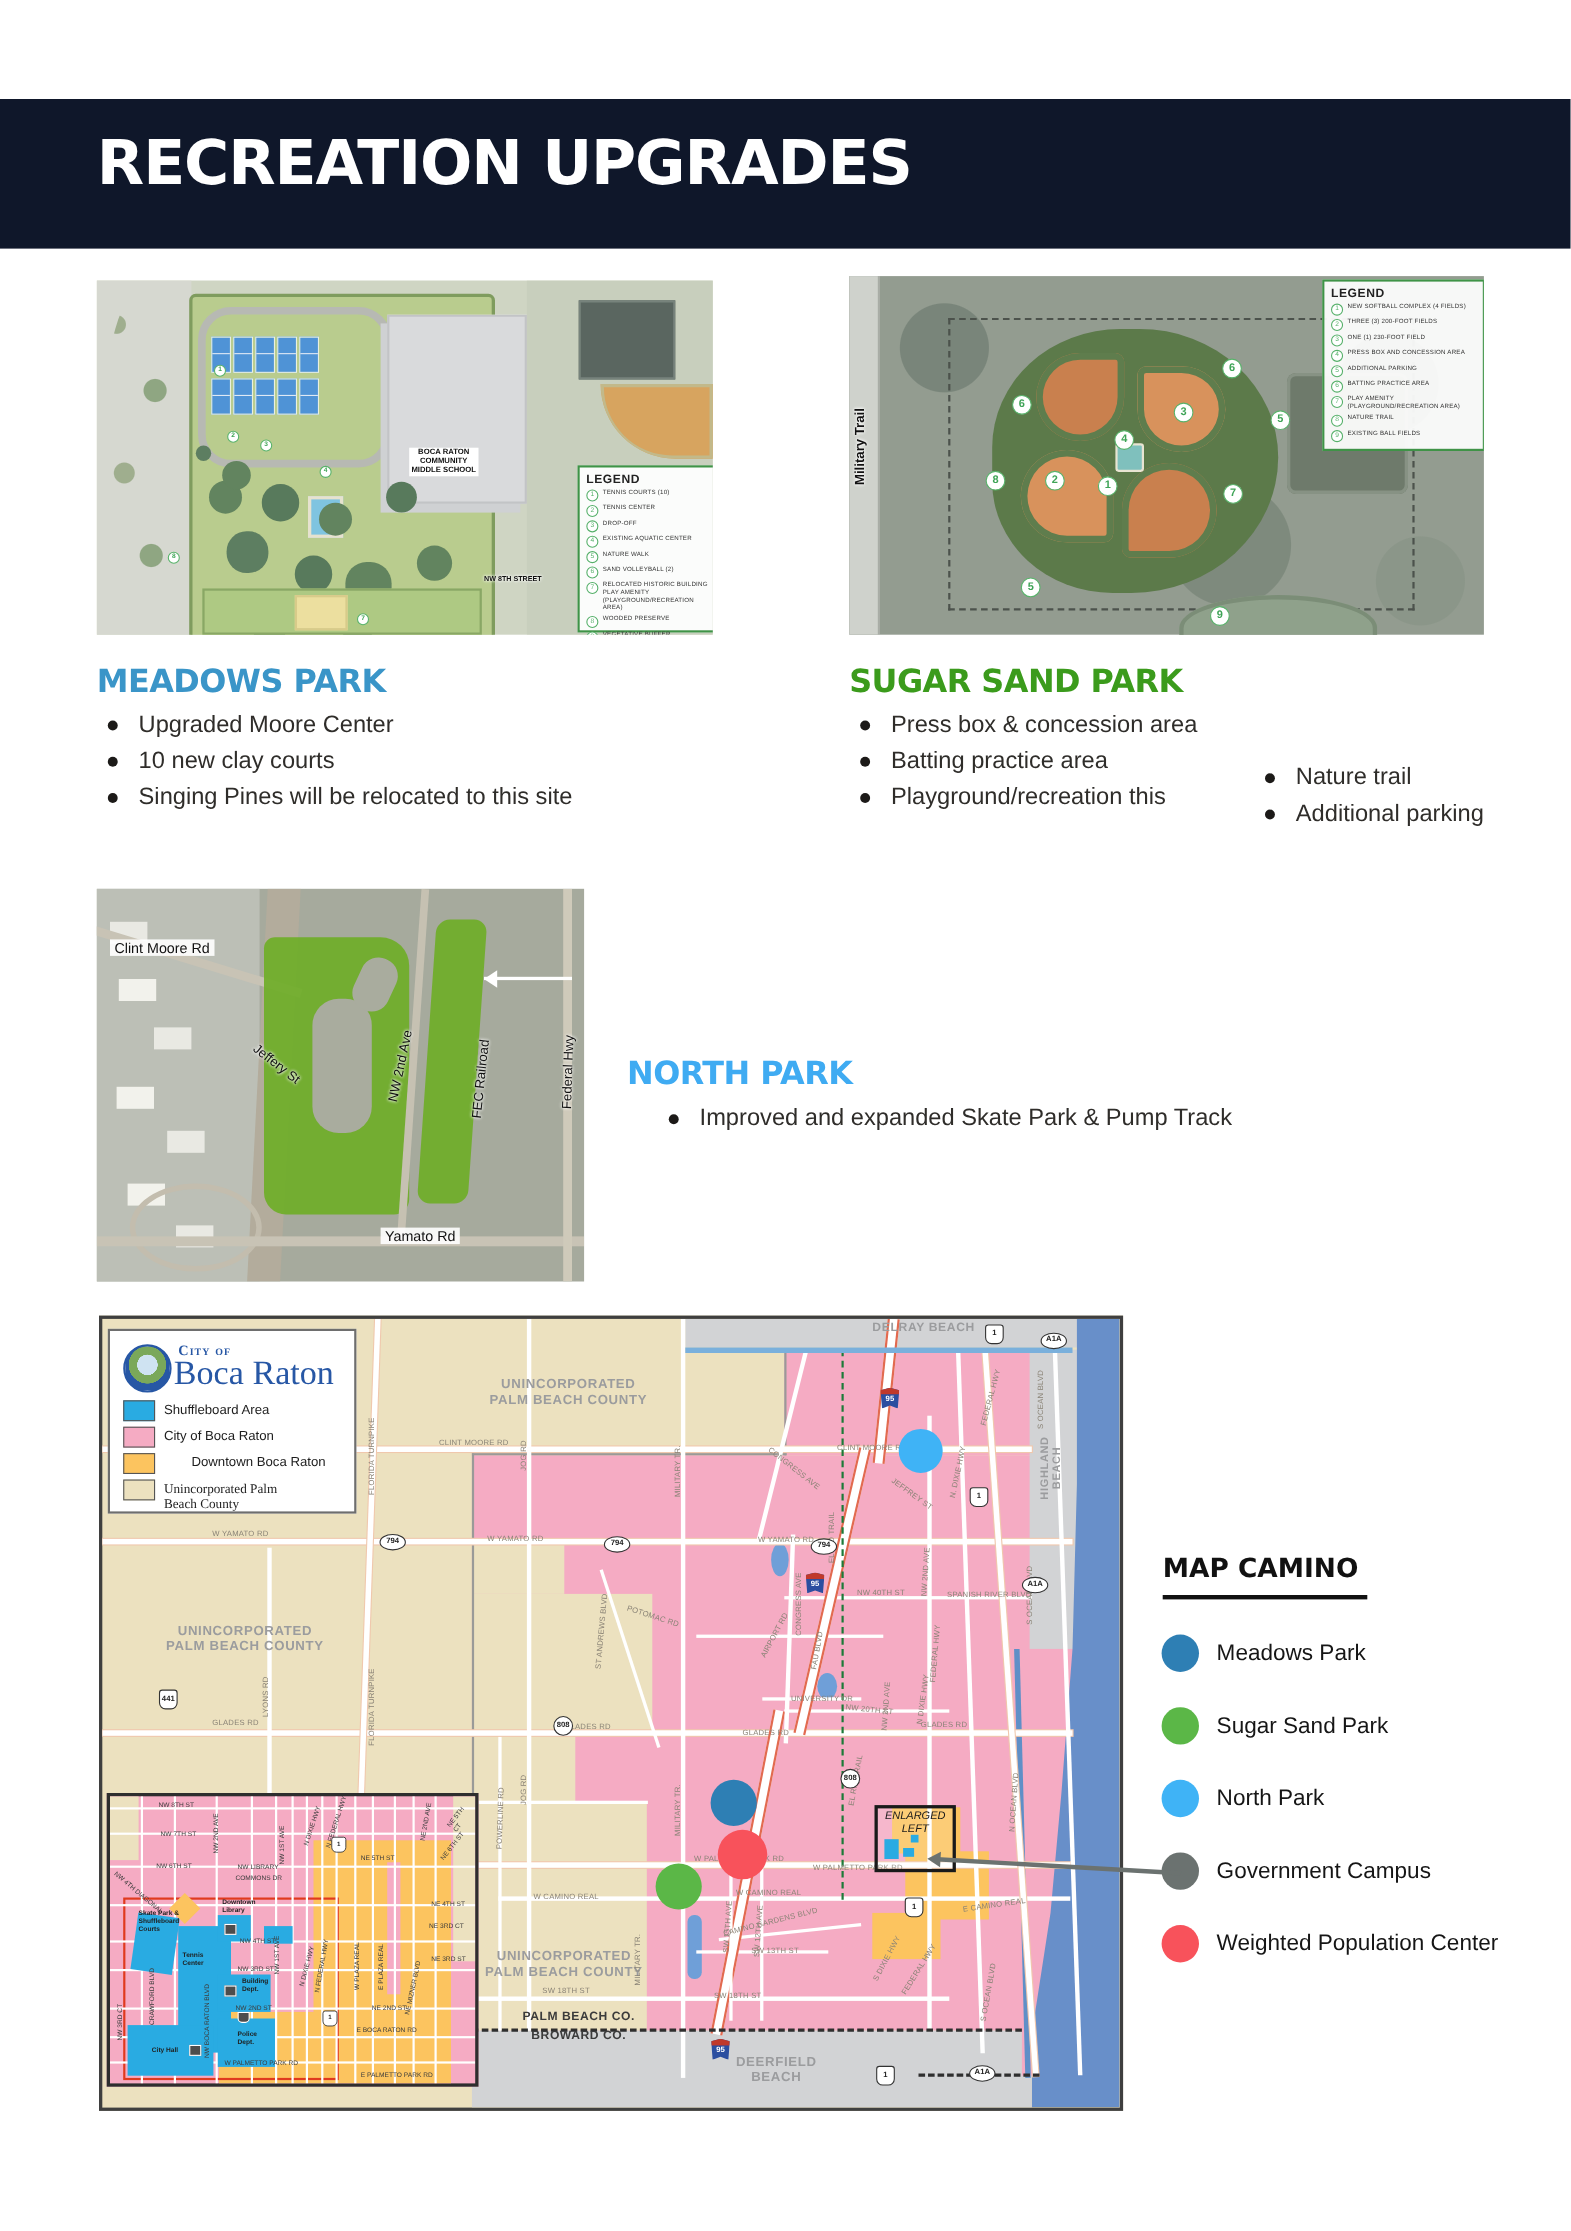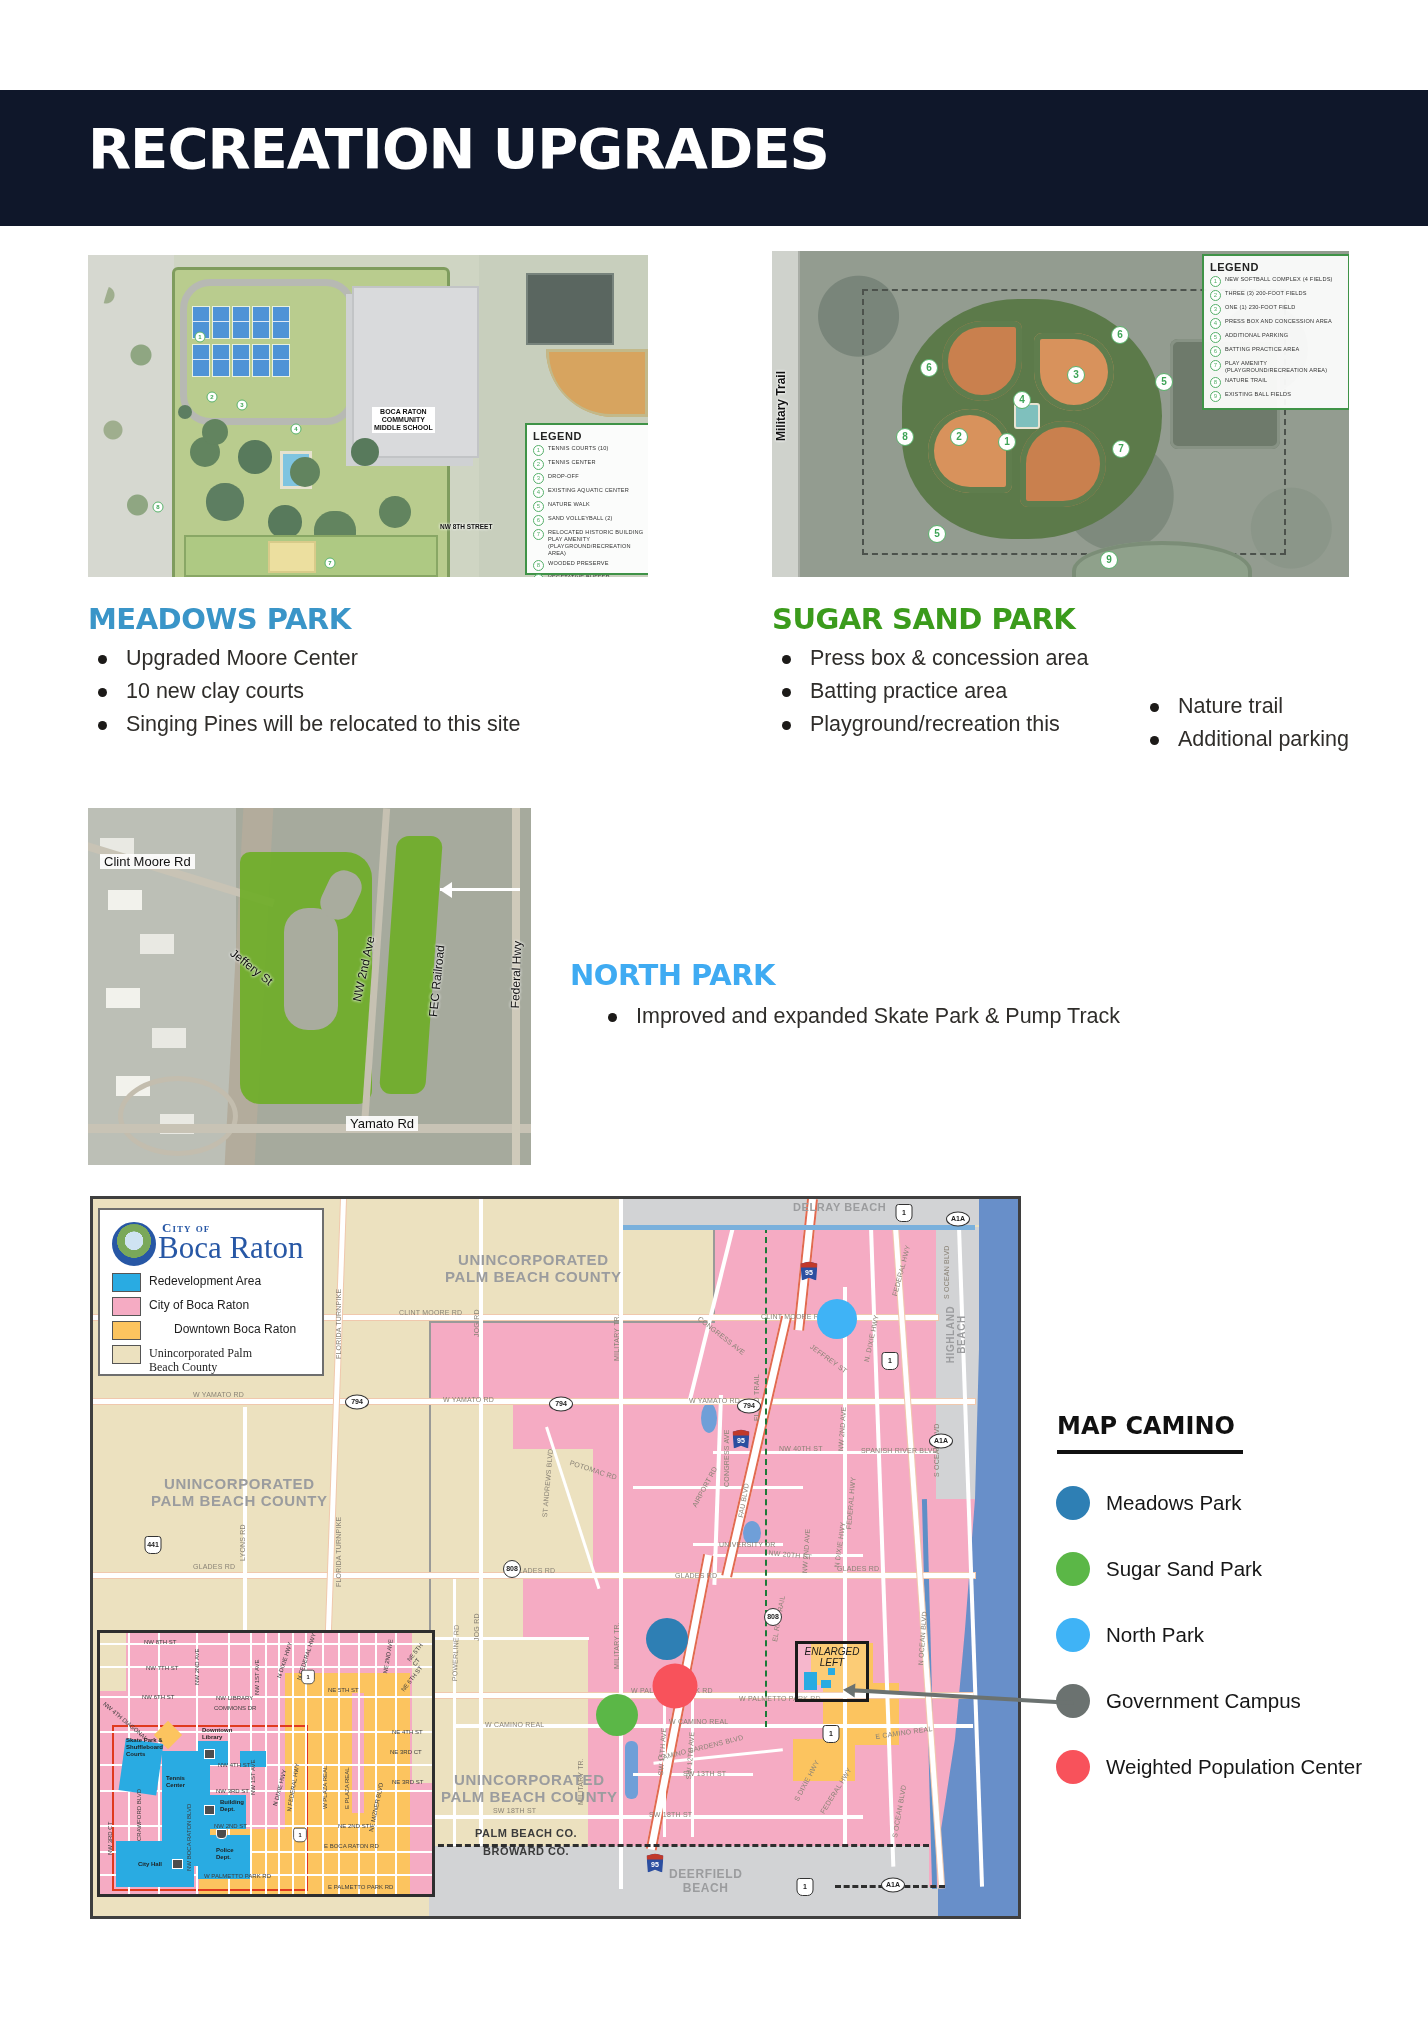--- a/index.html
+++ b/index.html
@@ -35,21 +35,21 @@
   .alabel{position:absolute;font-size:12px;color:#111;white-space:nowrap;
       text-shadow:0 0 3px #fff,0 0 3px #fff;}
   .alabel.chip{background:rgba(255,255,255,.9);padding:0 4px;text-shadow:none;}
   .court{position:absolute;width:16px;height:31px;background:#4f93d6;border:1px solid #e8f0e0;}
   .court:after{content:"";position:absolute;left:0;right:0;top:14px;border-top:1px solid #dfe9f5;}
 
   
   .bigmap{position:absolute;left:90px;top:1196px;width:925px;height:717px;background:#ece1bf;
           border:3px solid #3f3f3f;overflow:hidden;}
   .mlabel{position:absolute;font-size:7px;color:#8a8376;white-space:pre-line;transform-origin:0 0;letter-spacing:.2px;}
-  .mlabel.big{font-size:15px;font-weight:bold;color:#9b9c9e;letter-spacing:.6px;text-align:center;}
+  .mlabel.big{font-size:12px;font-weight:bold;color:#9b9c9e;letter-spacing:.6px;text-align:center;}
   .mlabel.dark{font-size:11px;font-weight:bold;color:#3b3b3b;letter-spacing:.5px;}
   .shield{position:absolute;transform:translate(-50%,-50%);background:#fff;border:1px solid #333;
       color:#222;font-size:7px;font-weight:bold;text-align:center;z-index:30;}
   .shield.oval{width:22px;height:13px;border-radius:50%;line-height:12px;}
   .shield.circle{width:16px;height:16px;border-radius:50%;line-height:15px;}
   .shield.us{width:15px;height:16px;border-radius:3px 3px 6px 6px;line-height:15px;}
   .shield.i95{width:17px;height:19px;background:#2b4ea0;color:#fff;border:none;line-height:22px;
       clip-path:polygon(0 12%,50% 0,100% 12%,92% 100%,50% 86%,8% 100%);}
   .shield.i95 i{position:absolute;left:0;top:0;width:100%;height:6px;background:#c0392b;font-style:normal;}
   .shield.i95 b{position:relative;z-index:2;font-size:7px;}
@@ -474,21 +474,21 @@
         <div class="shield oval" style="left: 800px; top: 686px;">A1A</div>
       </div>
 
     <div class="maplogo">
       <div class="seal"></div>
       <div class="cityof">City of</div>
       <div class="cname">Boca Raton</div>
       <div class="rows" id="maplogo-rows">
           <div class="lrow">
             <div class="sw" style="background: rgb(41, 171, 226);"></div>
-            <div class="lt" style="white-space: pre-line;">Redevelopment Area</div>
+            <div class="lt" style="white-space: pre-line;">Shuffleboard Area</div>
           </div>
           <div class="lrow">
             <div class="sw" style="background: rgb(245, 171, 195);"></div>
             <div class="lt" style="white-space: pre-line;">City of Boca Raton</div>
           </div>
           <div class="lrow">
             <div class="sw" style="background: rgb(252, 196, 95);"></div>
             <div class="lt" style="white-space: pre-line; margin-left: 25px;">Downtown Boca Raton</div>
           </div>
           <div class="lrow">

